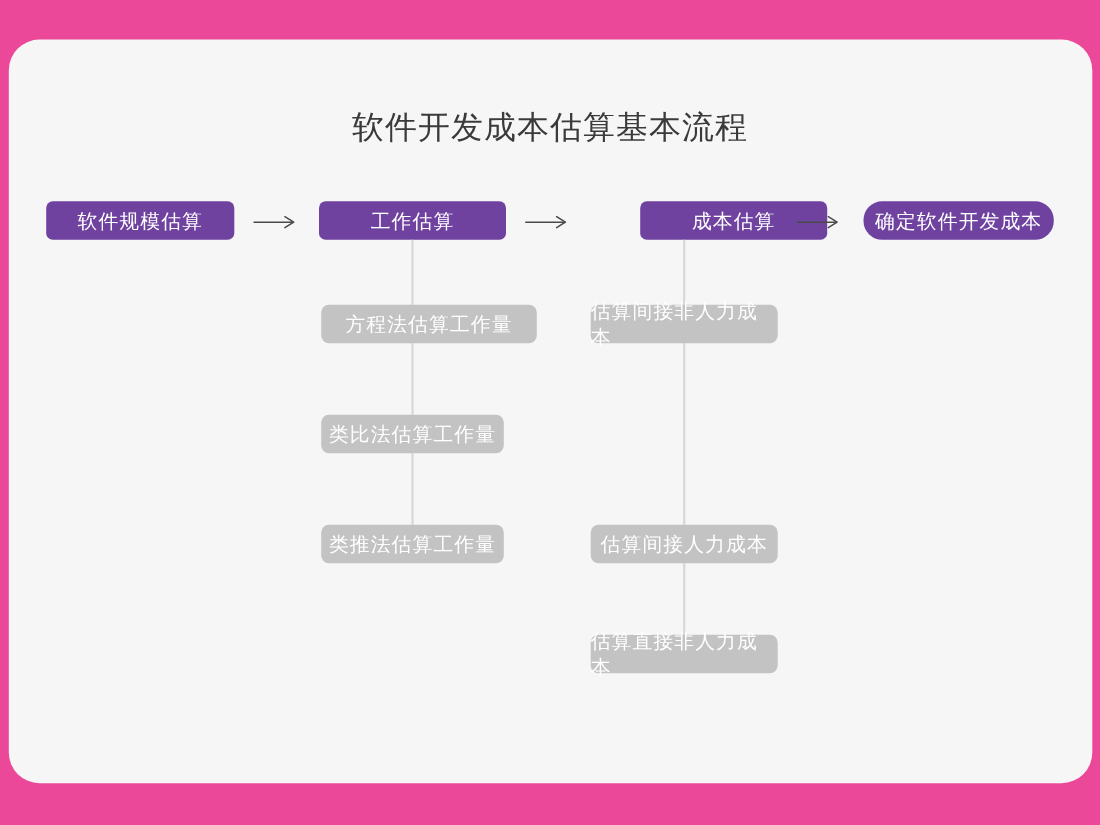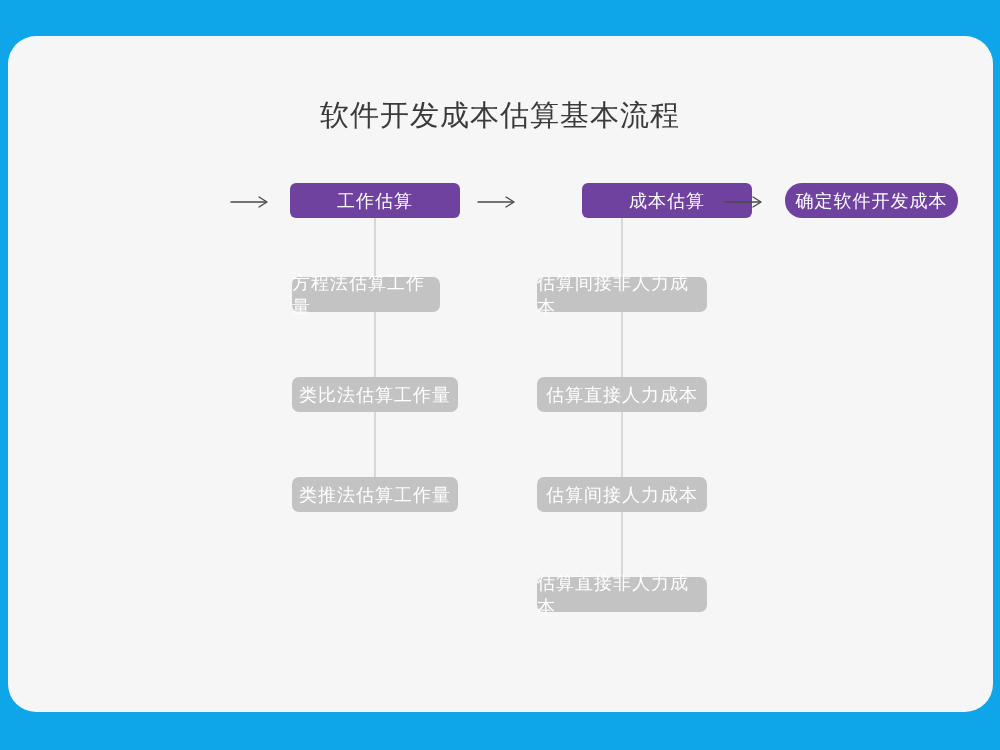--- a/index.html
+++ b/index.html
@@ -5,21 +5,21 @@
   html, body {
     margin: 0;
     padding: 0;
     background: #ffffff;
     font-family: "DejaVu Sans", "Liberation Sans", sans-serif;
   }
   .canvas {
     position: relative;
     width: 1000px;
     height: 750px;
-    background: #0ea5e9;
+    background: #ec4899;
     overflow: hidden;
   }
   .card {
     position: absolute;
     left: 8px;
     top: 36px;
     width: 985px;
     height: 676px;
     background: var(--card-bg, #f6f6f7);
     border-radius: 28px;
@@ -88,20 +88,21 @@
 <body>
 
 <div class="canvas">
   <div class="card"></div>
 
   <div class="title">软件开发成本估算基本流程</div>
 
   <div class="vline" style="left:374px; top:218px; height:261px;"></div>
   <div class="vline" style="left:621px; top:218px; height:361px;"></div>
 
+  <div class="pbox" style="left:42px; width:171px;">软件规模估算</div>
   <div class="pbox" style="left:290px; width:170px;">工作估算</div>
   <div class="pbox" style="left:538px; width:170px;margin-left:44px;">成本估算</div>
   <div class="pbox" style="left:785px; width:173px;border-radius:17px;">确定软件开发成本</div>
 
   <div class="arrow" style="left:230px;">
     <svg width="40" height="14" viewBox="0 0 40 14">
       <line x1="1" y1="7" x2="36" y2="7"></line>
       <polyline points="29,2 37,7 29,12"></polyline>
     </svg>
   </div>
@@ -111,21 +112,20 @@
       <polyline points="29,2 37,7 29,12"></polyline>
     </svg>
   </div>
   <div class="arrow" style="left:724px;">
     <svg width="40" height="14" viewBox="0 0 40 14">
       <line x1="1" y1="7" x2="36" y2="7"></line>
       <polyline points="29,2 37,7 29,12"></polyline>
     </svg>
   </div>
 
-  <div class="gbox" style="left:292px; top:277px; width:148px;">方程法估算工作量</div>
+  <div class="gbox" style="left:292px; top:277px; width:196px;">方程法估算工作量</div>
   <div class="gbox" style="left:292px; top:477px; width:166px;">类推法估算工作量</div>
   <div class="gbox" style="left:292px; top:377px; width:166px;">类比法估算工作量</div>
 
   <div class="gbox" style="left:537px; top:277px; width:170px;">估算间接非人力成本</div>
-  <div class="gbox" style="left:537px; top:377px; width:170px;">估算直接人力成本</div>
   <div class="gbox" style="left:537px; top:477px; width:170px;text-align:center;">估算间接人力成本</div>
   <div class="gbox" style="left:537px; top:577px; width:170px;">估算直接非人力成本</div>
 </div>
 
 </body></html>

